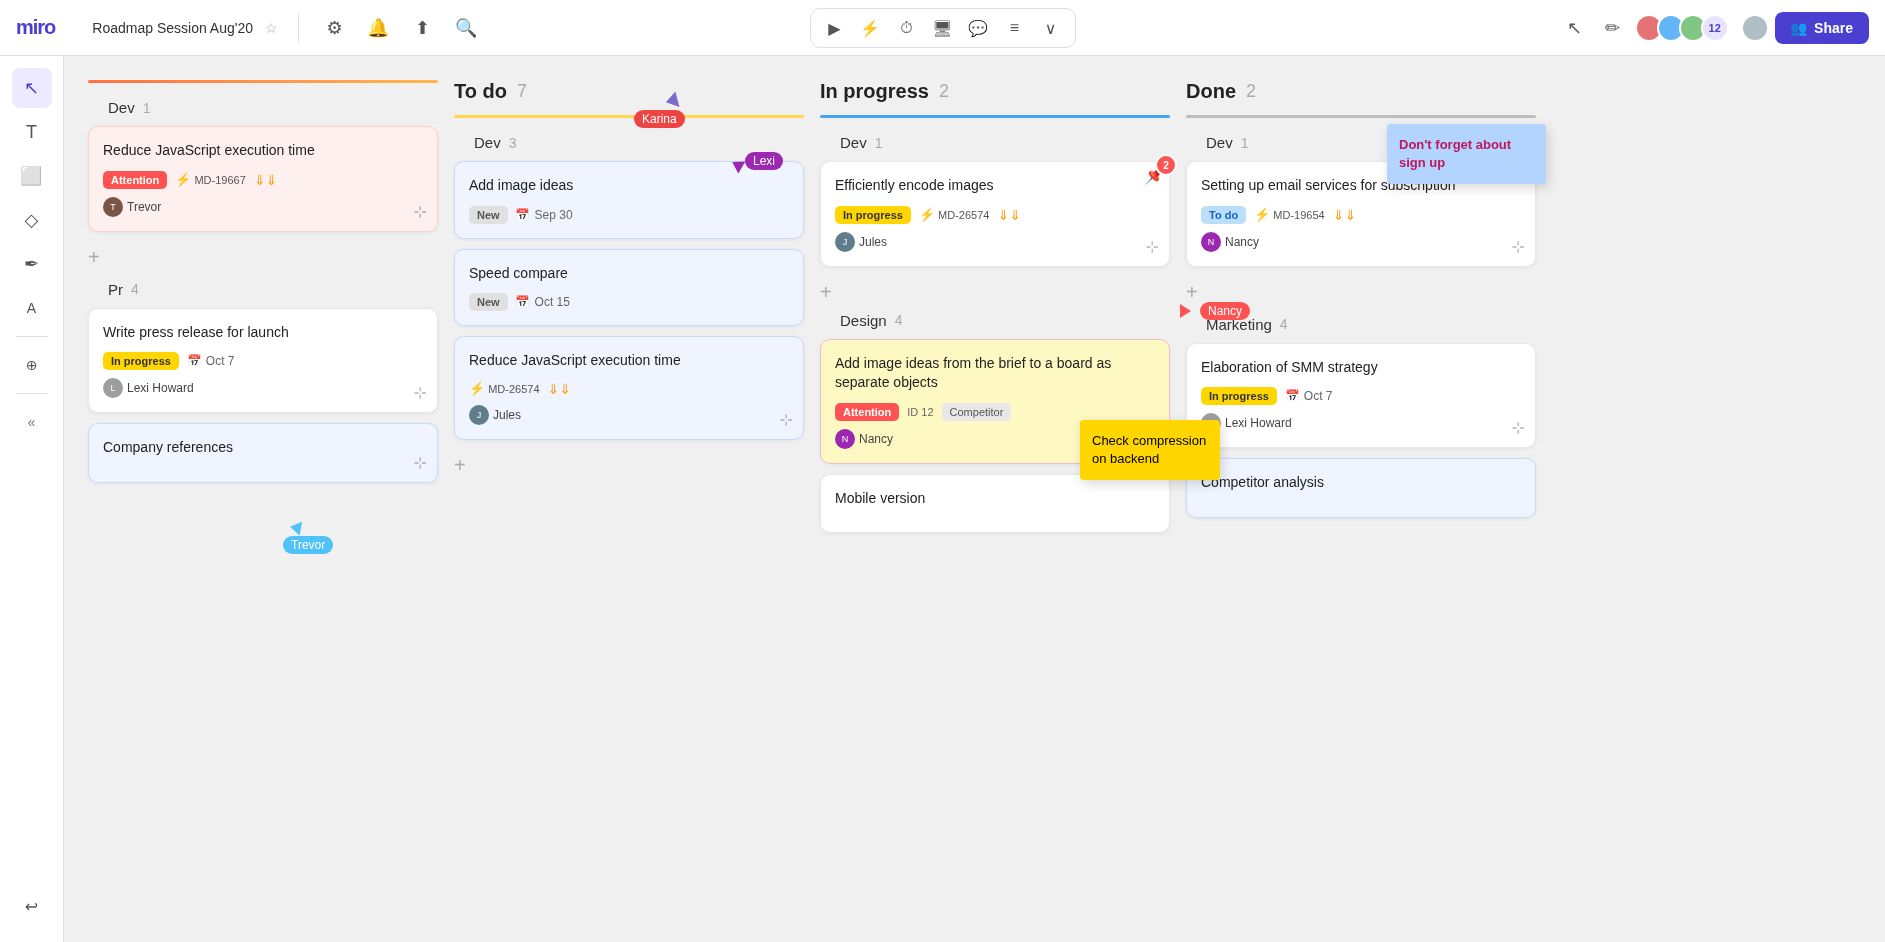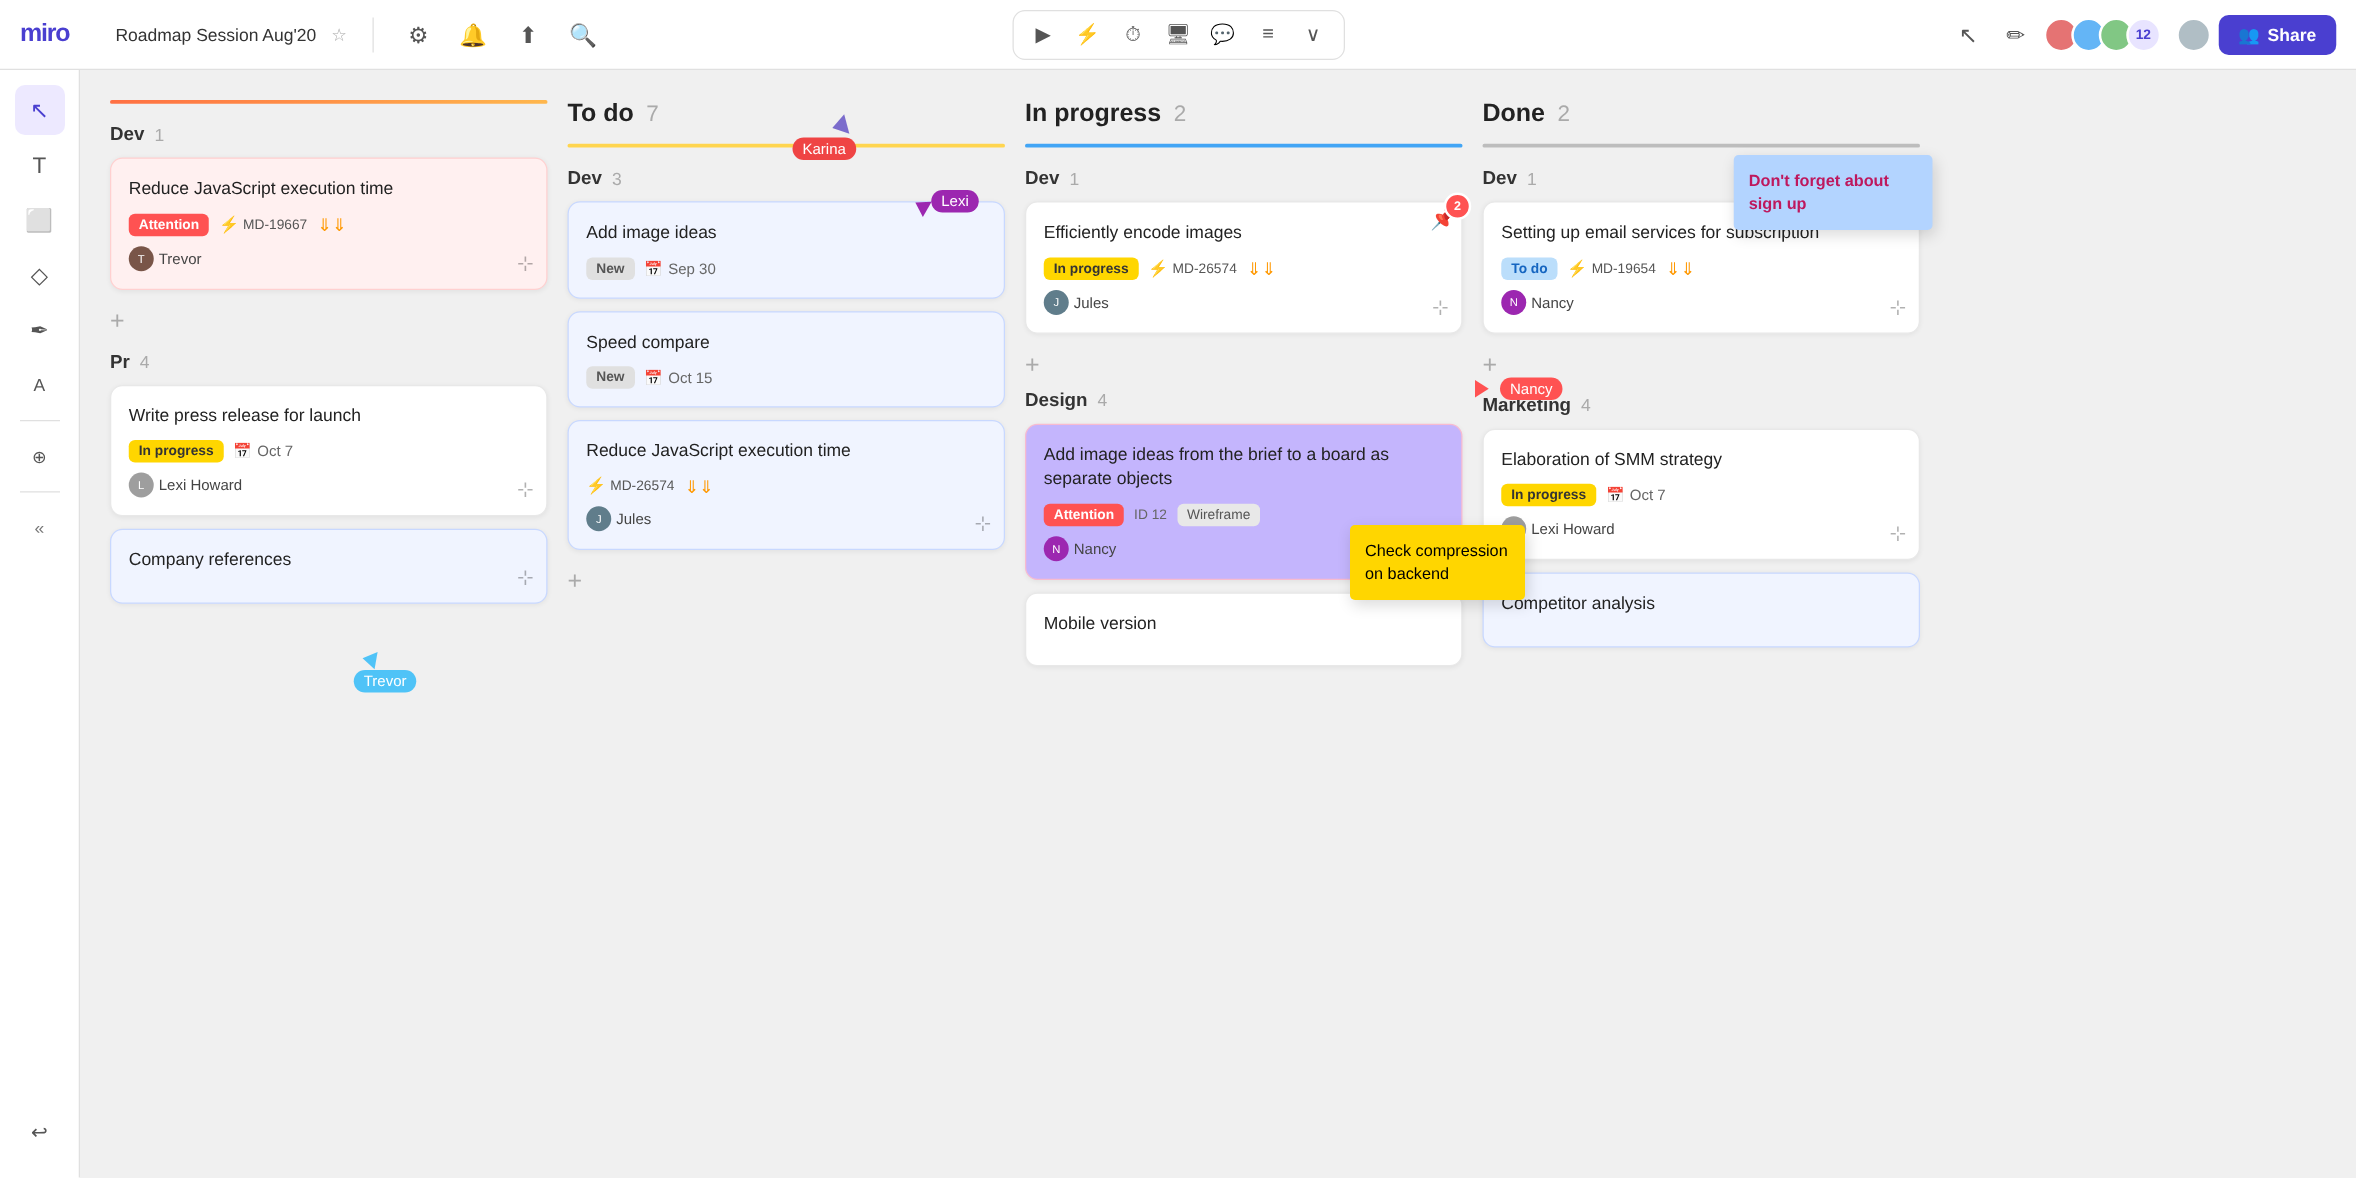--- a/index.html
+++ b/index.html
@@ -75,33 +75,33 @@
     .column-title { font-size: 20px; font-weight: 600; color: #222; }
     .column-count { font-size: 18px; color: #aaa; }
     .column-divider { height: 3px; border-radius: 2px; margin-bottom: 16px; }
     .col-backlog .column-divider { background: linear-gradient(90deg, #ff7043, #ffb74d); }
     .col-todo .column-divider { background: #ffd54f; }
     .col-inprogress .column-divider { background: #42a5f5; }
     .col-done .column-divider { background: #bdbdbd; }
 
     
     .section-header { display: flex; align-items: center; gap: 8px; margin-bottom: 10px; margin-top: 4px; }
-    .section-title { font-size: 15px; font-weight: 700; color: #333; }
+    .section-title { font-size: 15px; font-weight: 400; color: #333; margin-left: 20px; }
     .section-count { font-size: 14px; color: #aaa; }
 
     
     .card {
       background: #fff; border-radius: 10px; padding: 14px;
       margin-bottom: 10px; border: 1.5px solid #e8e8e8;
       box-shadow: 0 1px 4px rgba(0,0,0,0.06);
       position: relative;
     }
     .card.pink { background: #fff0f0; border-color: #ffd0d0; }
     .card.blue { background: #f0f4ff; border-color: #c8d8ff; }
-    .card.pink2 { background: #c4b5fd; border-color: #f8bbd0; }
+    .card.pink2 { background: #fef9c3; border-color: #f8bbd0; }
     .card-title { font-size: 14px; font-weight: 500; color: #222; line-height: 1.4; margin-bottom: 10px; }
     .card-footer { display: flex; align-items: center; gap: 8px; flex-wrap: wrap; }
     .badge {
       font-size: 11px; font-weight: 600; padding: 3px 8px; border-radius: 5px;
     }
     .badge-attention { background: #ff5252; color: #fff; }
     .badge-inprogress { background: #ffd600; color: #333; }
     .badge-new { background: #e0e0e0; color: #555; }
     .badge-todo { background: #bbdefb; color: #1565c0; }
     .badge-md { display: flex; align-items: center; gap: 3px; font-size: 11px; color: #555; }
@@ -348,21 +348,21 @@
           <div style="width:0;height:0;border:7px solid transparent;border-right:11px solid #ff5252;transform:scaleX(-1);"></div>
           <div style="background:#ff5252;color:#fff;font-size:12px;padding:2px 8px;border-radius:10px;">Nancy</div>
         </div>
       </div>
 
       <div class="card pink2">
         <div class="card-title">Add image ideas from the brief to a board as separate objects</div>
         <div class="card-footer">
           <span class="badge badge-attention">Attention</span>
           <span class="id-badge">ID 12</span>
-          <span class="wireframe-badge">Wireframe</span>
+          <span class="wireframe-badge">Competitor</span>
         </div>
         <div style="margin-top:8px;" class="user-chip">
           <div class="user-avatar ua-nancy">N</div>
           <span>Nancy</span>
         </div>
         <div class="drag-icon">⊹</div>
       </div>
 
       <div class="card">
         <div class="card-title">Mobile version</div>

